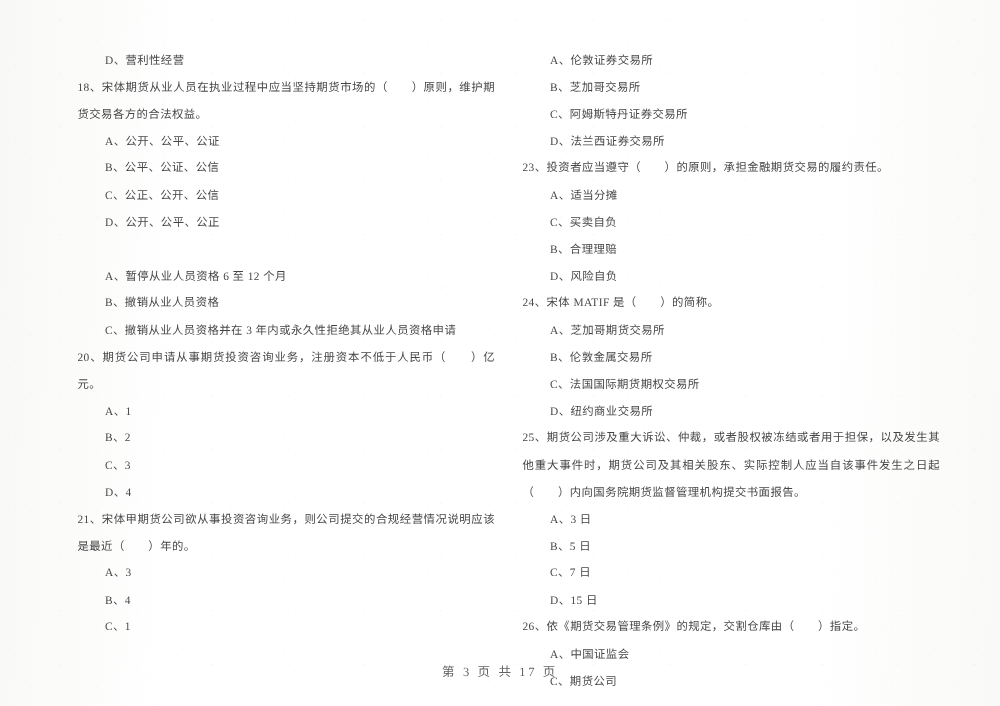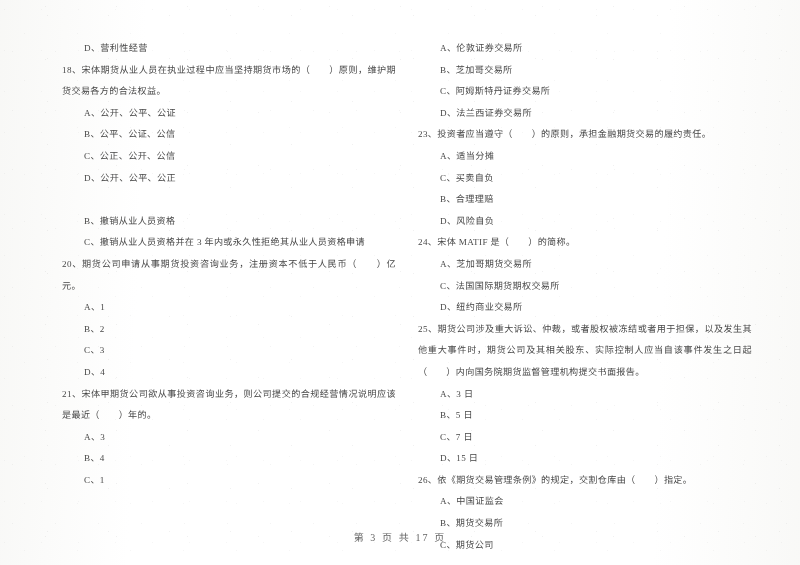--- a/index.html
+++ b/index.html
@@ -116,20 +116,21 @@
   <div class="columns">
 
     <div class="col" id="left-col">
         <div class="opt">D、营利性经营</div>
         <div class="q-stem">18、宋体期货从业人员在执业过程中应当坚持期货市场的（　　）原则，维护期货交易各方的合法权益。</div>
         <div class="opt">A、公开、公平、公证</div>
         <div class="opt">B、公平、公证、公信</div>
         <div class="opt">C、公正、公开、公信</div>
         <div class="opt">D、公开、公平、公正</div>
         <div class="spacer-line"></div>
+        <div class="opt">A、暂停从业人员资格 6 至 12 个月</div>
         <div class="opt">B、撤销从业人员资格</div>
         <div class="opt">C、撤销从业人员资格并在 3 年内或永久性拒绝其从业人员资格申请</div>
         <div class="q-stem">20、期货公司申请从事期货投资咨询业务，注册资本不低于人民币（　　）亿元。</div>
         <div class="opt">A、1</div>
         <div class="opt">B、2</div>
         <div class="opt">C、3</div>
         <div class="opt">D、4</div>
         <div class="q-stem">21、宋体甲期货公司欲从事投资咨询业务，则公司提交的合规经营情况说明应该是最近（　　）年的。</div>
         <div class="opt">A、3</div>
         <div class="opt">B、4</div>
@@ -141,30 +142,30 @@
         <div class="opt">B、芝加哥交易所</div>
         <div class="opt">C、阿姆斯特丹证券交易所</div>
         <div class="opt">D、法兰西证券交易所</div>
         <div class="q-stem">23、投资者应当遵守（　　）的原则，承担金融期货交易的履约责任。</div>
         <div class="opt">A、适当分摊</div>
         <div class="opt">C、买卖自负</div>
         <div class="opt">B、合理理赔</div>
         <div class="opt">D、风险自负</div>
         <div class="q-stem">24、宋体 MATIF 是（　　）的简称。</div>
         <div class="opt">A、芝加哥期货交易所</div>
+        <div class="opt">B、伦敦金属交易所</div>
         <div class="opt">C、法国国际期货期权交易所</div>
         <div class="opt">D、纽约商业交易所</div>
         <div class="q-stem">25、期货公司涉及重大诉讼、仲裁，或者股权被冻结或者用于担保，以及发生其他重大事件时，期货公司及其相关股东、实际控制人应当自该事件发生之日起（　　）内向国务院期货监督管理机构提交书面报告。</div>
         <div class="opt">A、3 日</div>
         <div class="opt">B、5 日</div>
         <div class="opt">C、7 日</div>
         <div class="opt">D、15 日</div>
         <div class="q-stem">26、依《期货交易管理条例》的规定，交割仓库由（　　）指定。</div>
         <div class="opt">A、中国证监会</div>
-        <div class="opt">B、期货交易所</div>
         <div class="opt">C、期货公司</div>
       </div>
 
   </div>
 
   <div class="footer">第 3 页 共 17 页</div>
 
 </div>
 
 <div class="noise"></div>

